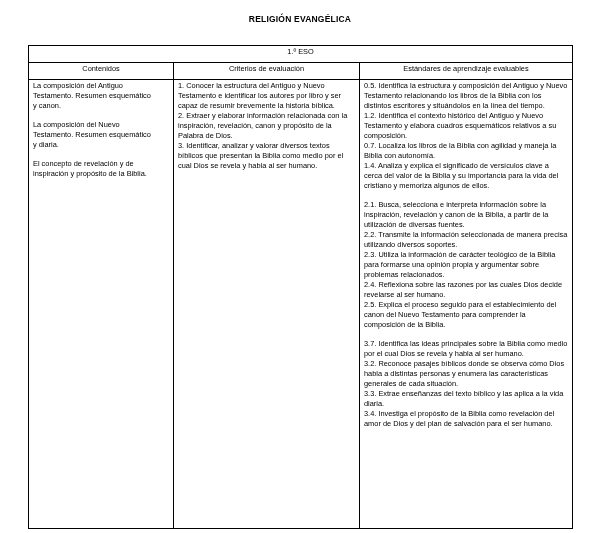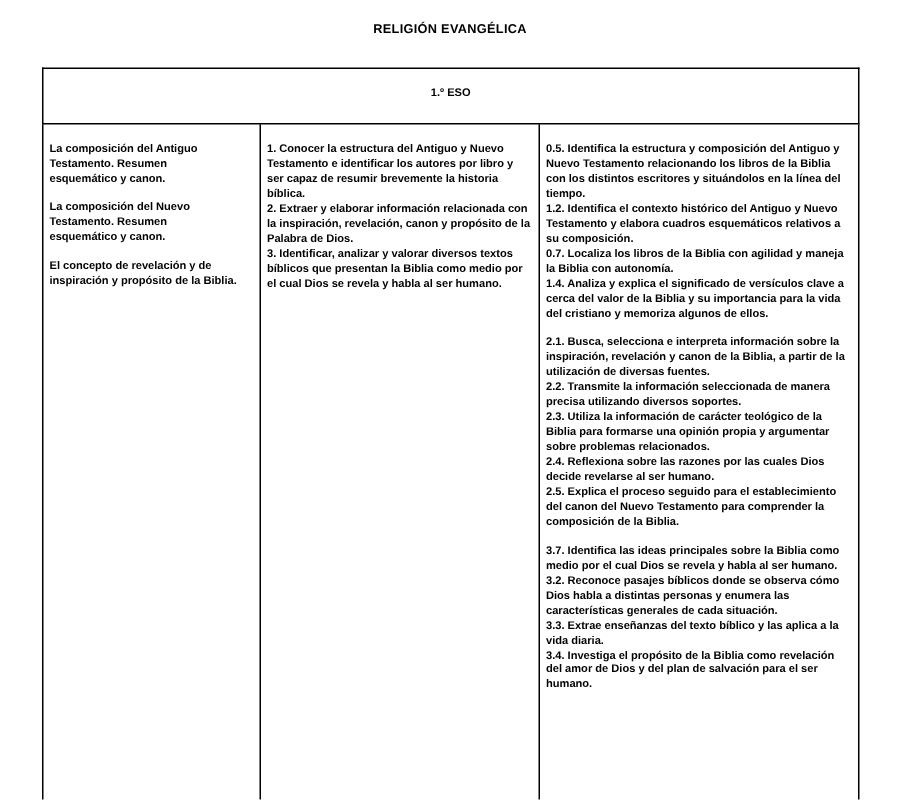--- a/index.html
+++ b/index.html
@@ -29,22 +29,22 @@
     margin-bottom: 21px;
   }
   table.matrix {
     width: 544px;
     border-collapse: collapse;
     table-layout: fixed;
   }
   table.matrix td, table.matrix th {
     border: 1px solid #000000;
     vertical-align: top;
-    padding: 11px 4px;
-    font-weight: bold;
+    padding: 1px 4px;
+    font-weight: normal;
     font-size: 7.4px;
     line-height: 1.35;
   }
   td.center, th.center {
     text-align: center;
     vertical-align: middle;
   }
   .row-level td {
     height: 14px;
     padding-top: 3px;
@@ -84,24 +84,29 @@
   <table class="matrix">
     <colgroup>
       <col class="col1">
       <col class="col2">
       <col class="col3">
     </colgroup>
     <tbody>
       <tr class="row-level">
         <td class="center" colspan="3">1.º ESO</td>
       </tr>
+      <tr class="row-headers">
+        <td class="center">Contenidos</td>
+        <td class="center">Criterios de evaluación</td>
+        <td class="center">Estándares de aprendizaje evaluables</td>
+      </tr>
       <tr class="row-content">
         <td class="cell-body">
           <p class="item gap">La composición del Antiguo Testamento. Resumen esquemático y canon.</p>
-          <p class="item gap">La composición del Nuevo Testamento. Resumen esquemático y canon.</p>
+          <p class="item gap">La composición del Nuevo Testamento. Resumen esquemático y diaria.</p>
           <p class="item">El concepto de revelación y de inspiración y propósito de la Biblia.</p>
         </td>
         <td class="cell-body">
           <p class="item">1.  Conocer la estructura del Antiguo y Nuevo Testamento e identificar los autores por libro y ser capaz de resumir brevemente la historia bíblica.</p>
           <p class="item">2.  Extraer y elaborar información relacionada con la inspiración, revelación, canon y propósito de la Palabra de Dios.</p>
           <p class="item">3.  Identificar, analizar y valorar diversos textos bíblicos que presentan la Biblia como medio por el cual Dios se revela y habla al ser humano.</p>
         </td>
         <td class="cell-body">
           <p class="item">0.5. Identifica la estructura y composición del Antiguo y Nuevo Testamento relacionando los libros de la Biblia con los distintos escritores y situándolos en la línea del tiempo.</p>
           <p class="item">1.2. Identifica el contexto histórico del Antiguo y Nuevo Testamento y elabora cuadros esquemáticos relativos a su composición.</p>

